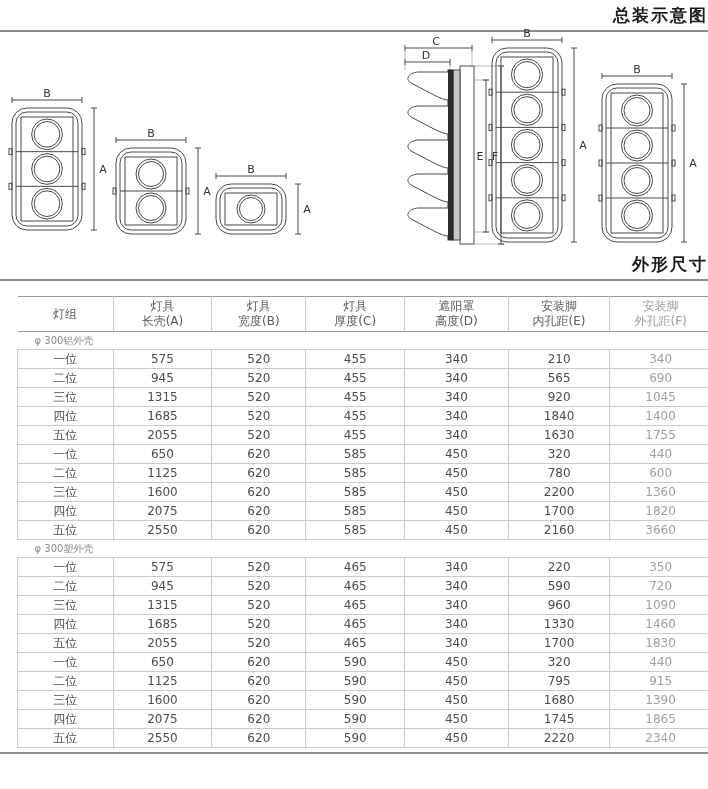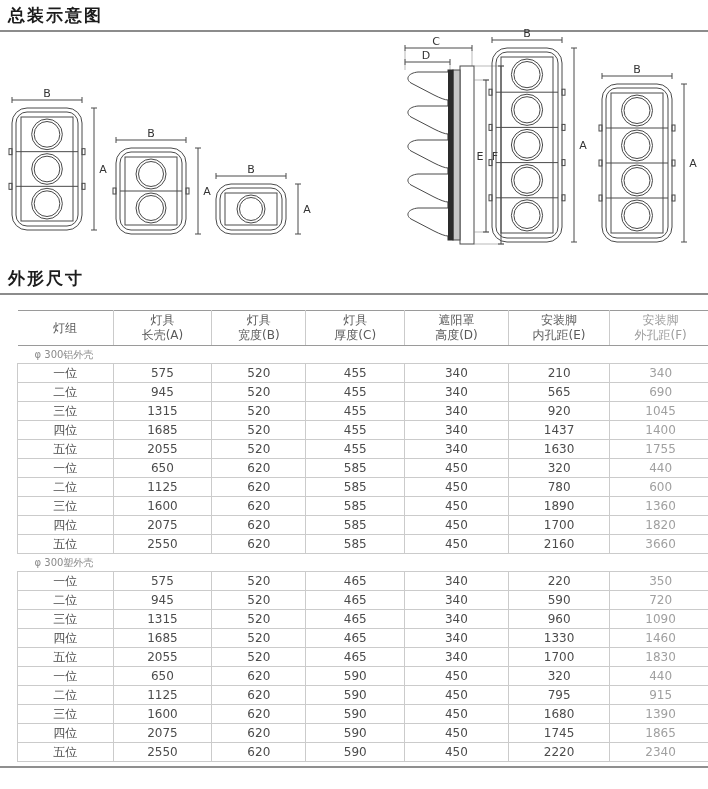--- a/index.html
+++ b/index.html
@@ -3,28 +3,28 @@
 <meta charset="utf-8">
 <style>
   html,body{margin:0;padding:0;}
   body{
     width:708px;height:789px;overflow:hidden;background:#ffffff;
     font-family:"DejaVu Sans","Liberation Sans",sans-serif;
     color:#333;
   }
   .page-title{
     font-size:17px;font-weight:bold;color:#1c1c1c;letter-spacing:2px;
-    margin:5px 0 4px 8px;line-height:21px;
+    margin:5px 0 4px 8px;line-height:21px;text-align:right;
   }
   .title-rule{height:2px;background:#8c8c8c;width:100%;}
   .diagram-area{position:relative;height:216px;width:708px;}
   .dg{position:absolute;}
   svg{display:block;}
   svg text{font-size:11px;fill:#333;font-family:"DejaVu Sans","Liberation Sans",sans-serif;}
-  .dims-heading{margin-top:20px;}
+  .dims-heading{margin-top:6px;}
   table.dims{
     border-collapse:collapse;table-layout:fixed;
     width:694px;margin:15px 7px 0 17px;
   }
   table.dims th{
     border:1px solid #cbcbcb;border-top:1px solid #9a9a9a;border-bottom:1px solid #9a9a9a;
     font-weight:normal;font-size:12px;color:#5a5a5a;
     padding:2px 0;line-height:15px;white-space:pre-line;text-align:center;
   }
   table.dims th:first-child{border-left:none;}
@@ -279,21 +279,21 @@
         <td>340</td>
         <td>920</td>
         <td class="col-f">1045</td>
       </tr>
       <tr>
         <td class="col-label">四位</td>
         <td>1685</td>
         <td>520</td>
         <td>455</td>
         <td>340</td>
-        <td>1437</td>
+        <td>1840</td>
         <td class="col-f">1400</td>
       </tr>
       <tr>
         <td class="col-label">五位</td>
         <td>2055</td>
         <td>520</td>
         <td>455</td>
         <td>340</td>
         <td>1630</td>
         <td class="col-f">1755</td>
@@ -315,21 +315,21 @@
         <td>450</td>
         <td>780</td>
         <td class="col-f">600</td>
       </tr>
       <tr>
         <td class="col-label">三位</td>
         <td>1600</td>
         <td>620</td>
         <td>585</td>
         <td>450</td>
-        <td>1890</td>
+        <td>2200</td>
         <td class="col-f">1360</td>
       </tr>
       <tr>
         <td class="col-label">四位</td>
         <td>2075</td>
         <td>620</td>
         <td>585</td>
         <td>450</td>
         <td>1700</td>
         <td class="col-f">1820</td>

